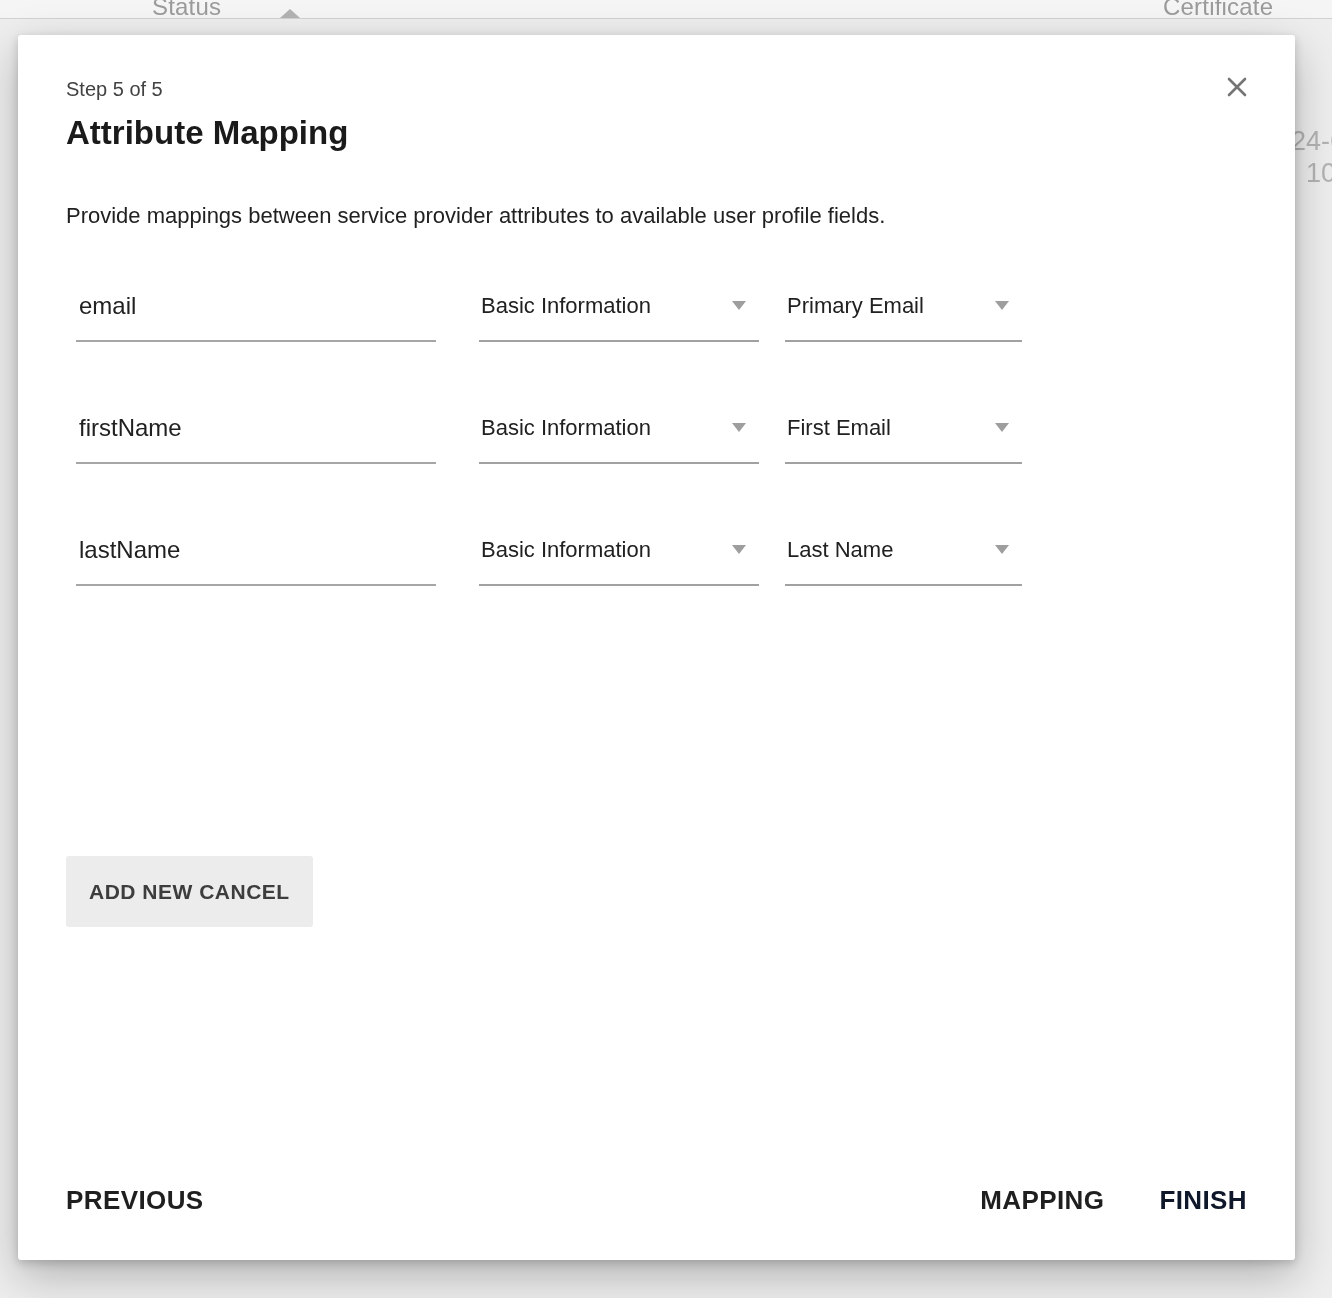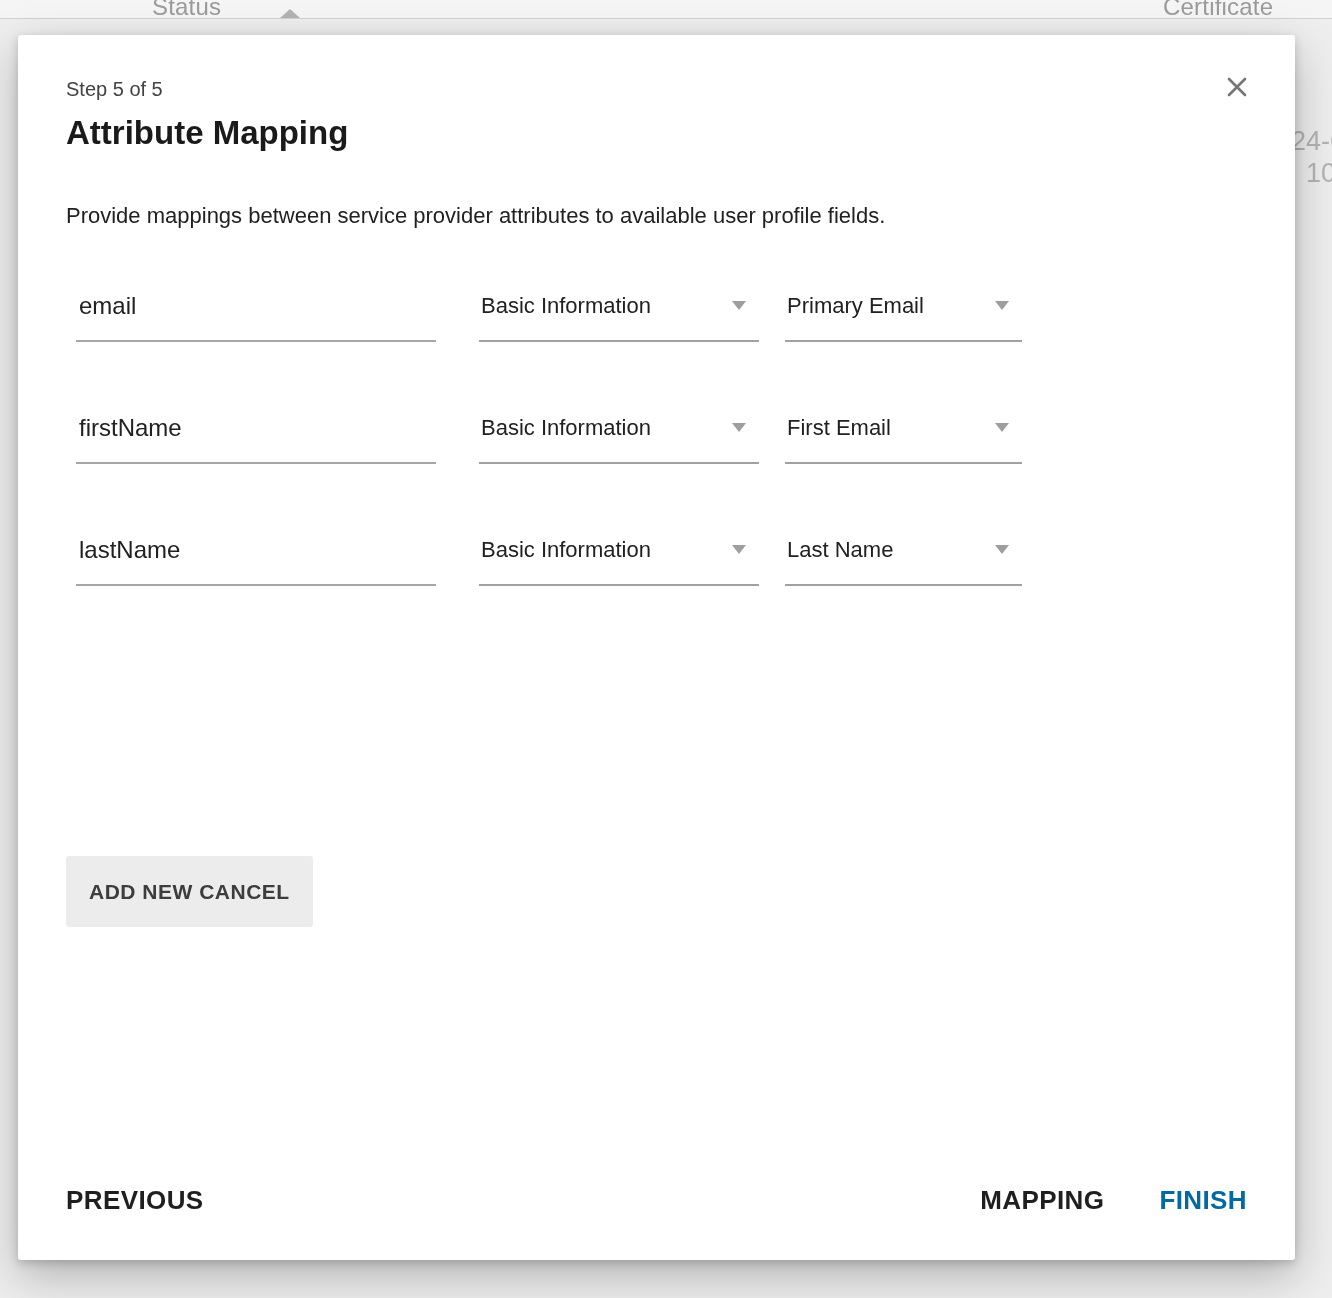--- a/index.html
+++ b/index.html
@@ -153,18 +153,18 @@
       </div>
 
     </div>
 
     <button class="add-mapping-btn">ADD NEW CANCEL</button>
 
     <div class="dialog-footer">
       <button class="text-btn">PREVIOUS</button>
       <div class="footer-right">
         <button class="text-btn">MAPPING</button>
-        <button class="text-btn" style="color: #0369a1;">FINISH</button>
+        <button class="text-btn" style="color: #0f172a;">FINISH</button>
       </div>
     </div>
 
   </div>
 </div>
 
 </body></html>

